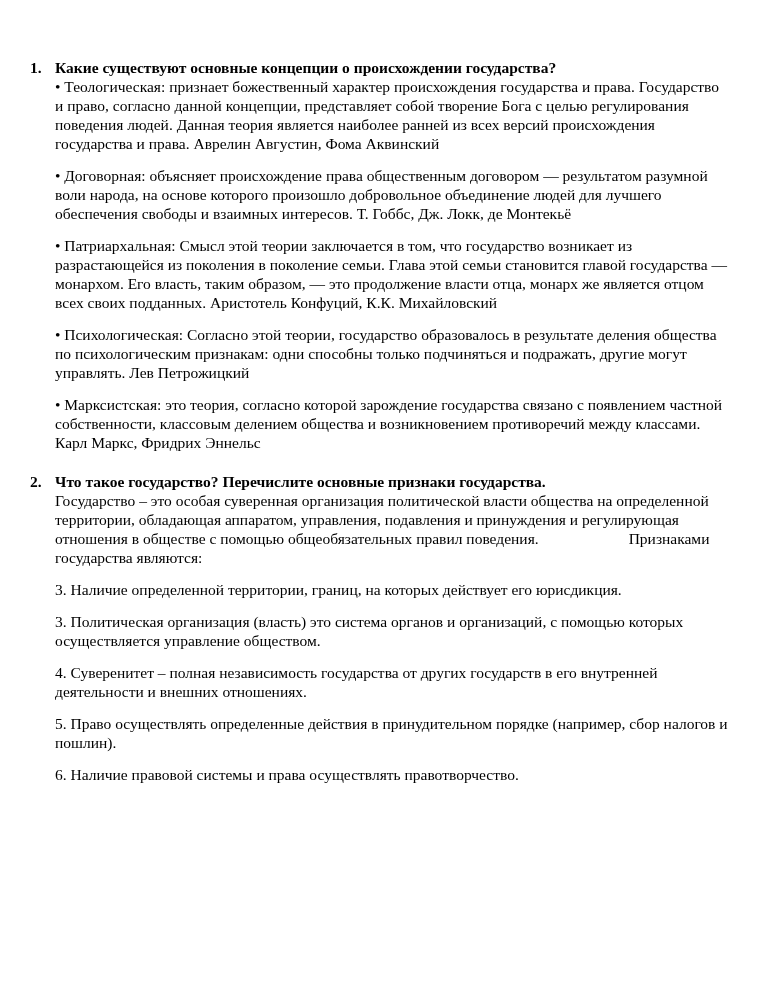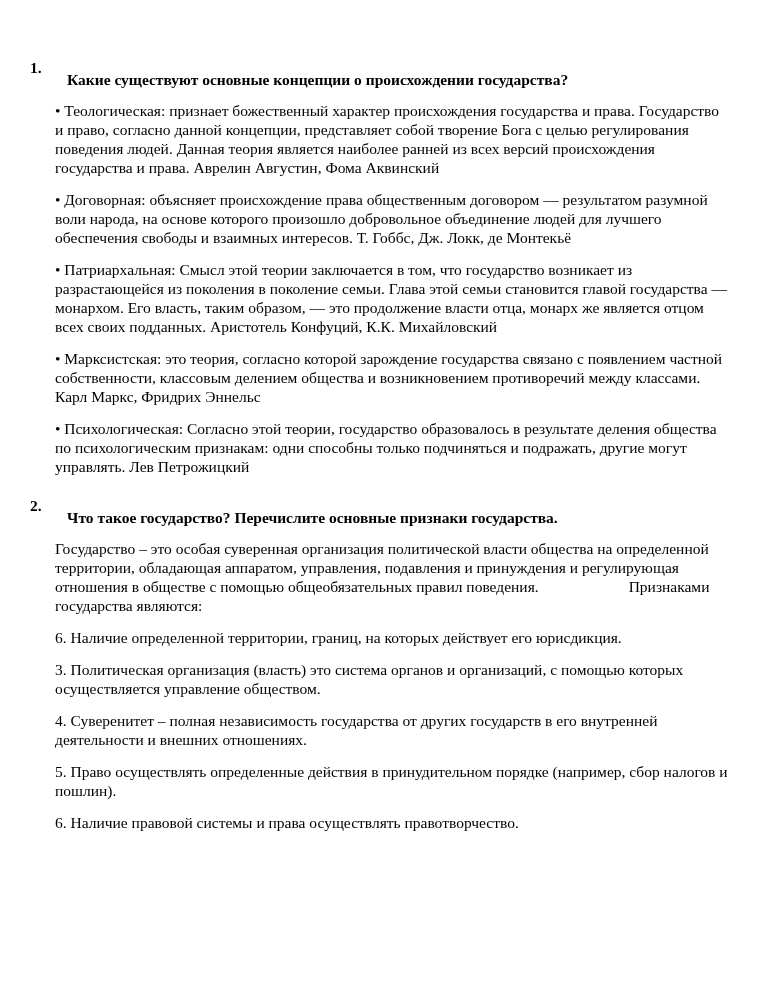--- a/index.html
+++ b/index.html
@@ -32,21 +32,21 @@
     flex: 0 0 25px;
   }
   .q-body {
     flex: 1 1 auto;
     max-width: 690px;
   }
   .q-title {
     font-size: 15.5px;
     line-height: 19px;
     font-weight: bold;
-    margin: 12px;
+    margin: 0;
   }
   .q-body p {
     margin: 13px 17px 0 0;
   }
   .q-body p.first {
     margin-top: 0;
   }
   .tab-spacer {
     display: inline-block;
     width: 90px;
@@ -58,33 +58,33 @@
 <div class="page">
 
   <section class="question">
     <div class="q-row">
       <span class="q-num">1.</span>
       <div class="q-body">
         <h2 class="q-title">Какие существуют основные концепции о происхождении государства?</h2>
         <p class="first">• Теологическая: признает божественный характер происхождения государства и права. Государство и право, согласно данной концепции, представляет собой творение Бога с целью регулирования поведения людей. Данная теория является наиболее ранней из всех версий происхождения государства и права. Аврелин Августин, Фома Аквинский</p>
         <p>• Договорная: объясняет происхождение права общественным договором — результатом разумной воли народа, на основе которого произошло добровольное объединение людей для лучшего обеспечения свободы и взаимных интересов. Т. Гоббс, Дж. Локк, де Монтекьё</p>
         <p>• Патриархальная: Смысл этой теории заключается в том, что государство возникает из разрастающейся из поколения в поколение семьи. Глава этой семьи становится главой государства — монархом. Его власть, таким образом, — это продолжение власти отца, монарх же является отцом всех своих подданных. Аристотель Конфуций, К.К. Михайловский</p>
+        <p>• Психологическая: Согласно этой теории, государство образовалось в результате деления общества по психологическим признакам: одни способны только подчиняться и подражать, другие могут управлять. Лев Петрожицкий</p>
         <p>• Марксистская: это теория, согласно которой зарождение государства связано с появлением частной собственности, классовым делением общества и возникновением противоречий между классами. Карл Маркс, Фридрих Эннельс</p>
-        <p>• Психологическая: Согласно этой теории, государство образовалось в результате деления общества по психологическим признакам: одни способны только подчиняться и подражать, другие могут управлять. Лев Петрожицкий</p>
       </div>
     </div>
   </section>
 
   <section class="question">
     <div class="q-row">
       <span class="q-num">2.</span>
       <div class="q-body">
         <h2 class="q-title">Что такое государство? Перечислите основные признаки государства.</h2>
         <p class="first"><span>Государство – это особая суверенная организация политической власти общества на определенной территории, обладающая аппаратом, управления, подавления и принуждения и регулирующая отношения в обществе с помощью общеобязательных правил поведения.</span><span class="tab-spacer"></span><span>Признаками государства являются:</span></p>
-        <p>6. Наличие определенной территории, границ, на которых действует его юрисдикция.</p>
+        <p>3. Наличие определенной территории, границ, на которых действует его юрисдикция.</p>
         <p>3. Политическая организация (власть) это система органов и организаций, с помощью которых осуществляется управление обществом.</p>
         <p>4. Суверенитет – полная независимость государства от других государств в его внутренней деятельности и внешних отношениях.</p>
         <p>5. Право осуществлять определенные действия в принудительном порядке (например, сбор налогов и пошлин).</p>
         <p>6. Наличие правовой системы и права осуществлять правотворчество.</p>
       </div>
     </div>
   </section>
 
 </div>
 

